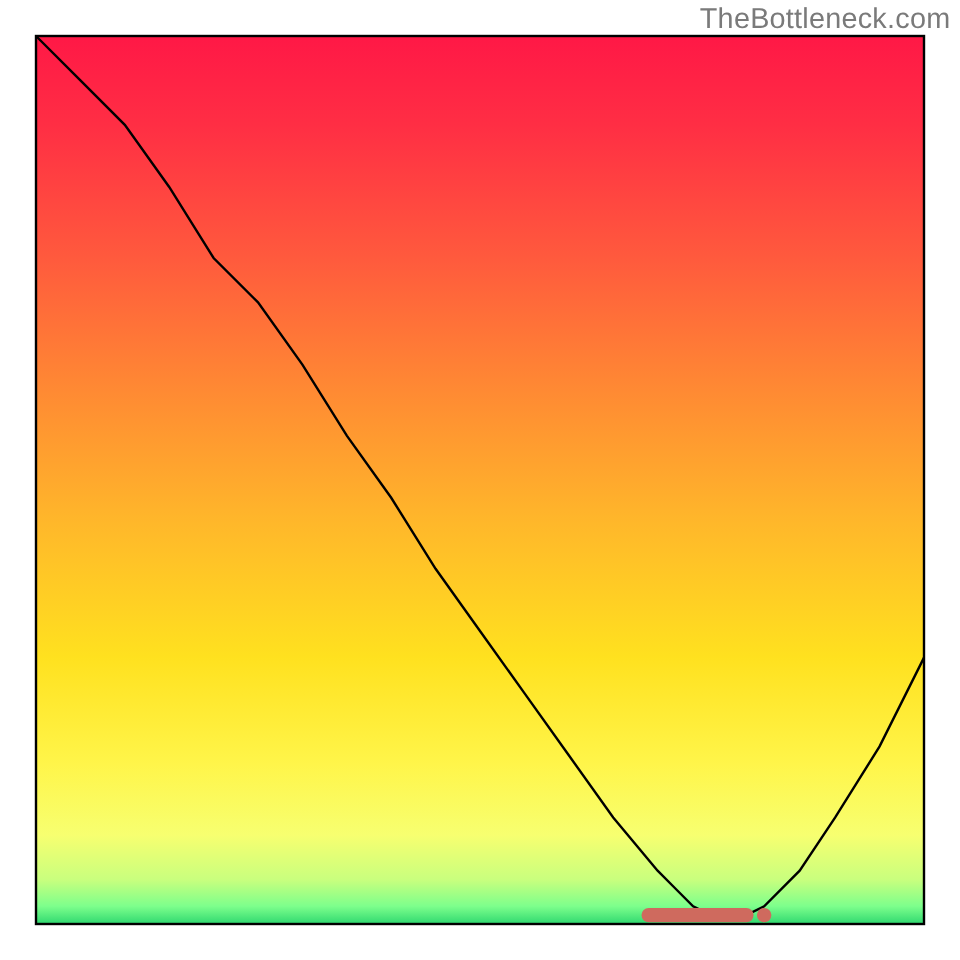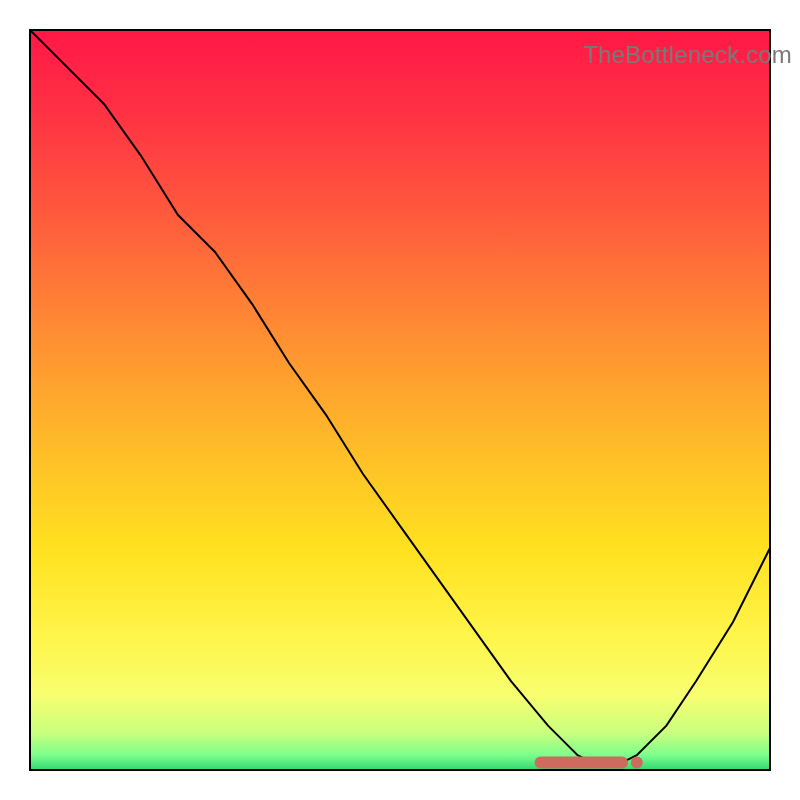--- a/index.html
+++ b/index.html
@@ -17,21 +17,20 @@
   }
   .watermark {
     position: absolute;
     top: 2px;
     right: 8px;
     font-size: 24px;
     font-weight: 500;
     color: #7a7a7a;
     letter-spacing: 0.2px;
     z-index: 3;
-    margin-top: 39px;
   }
   svg {
     display: block;
   }
   .curve {
     fill: none;
     stroke: #000000;
     stroke-width: 2;
   }
   .marker-line {

